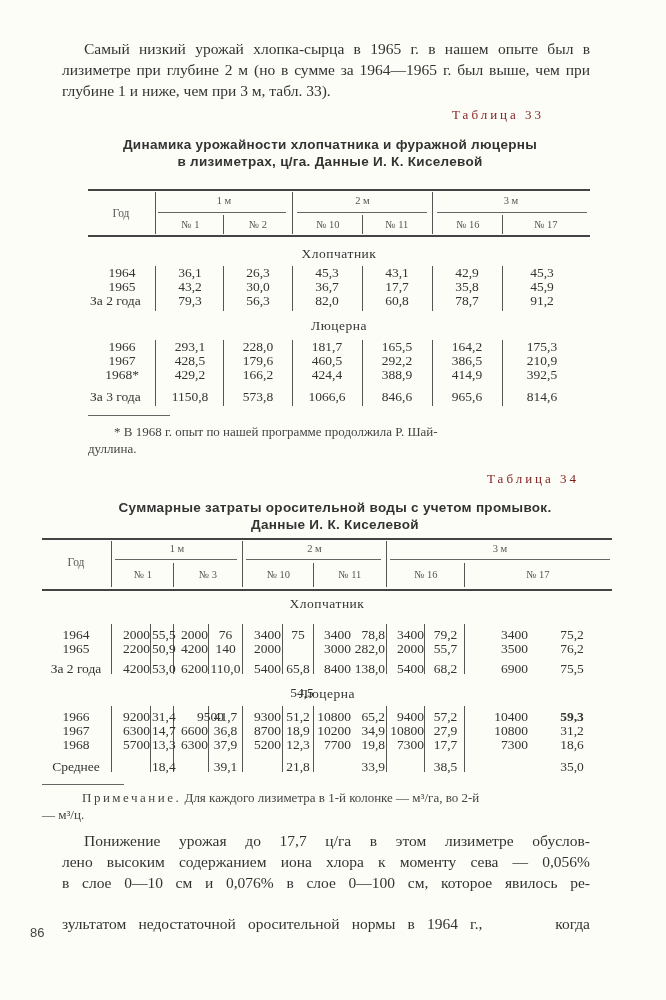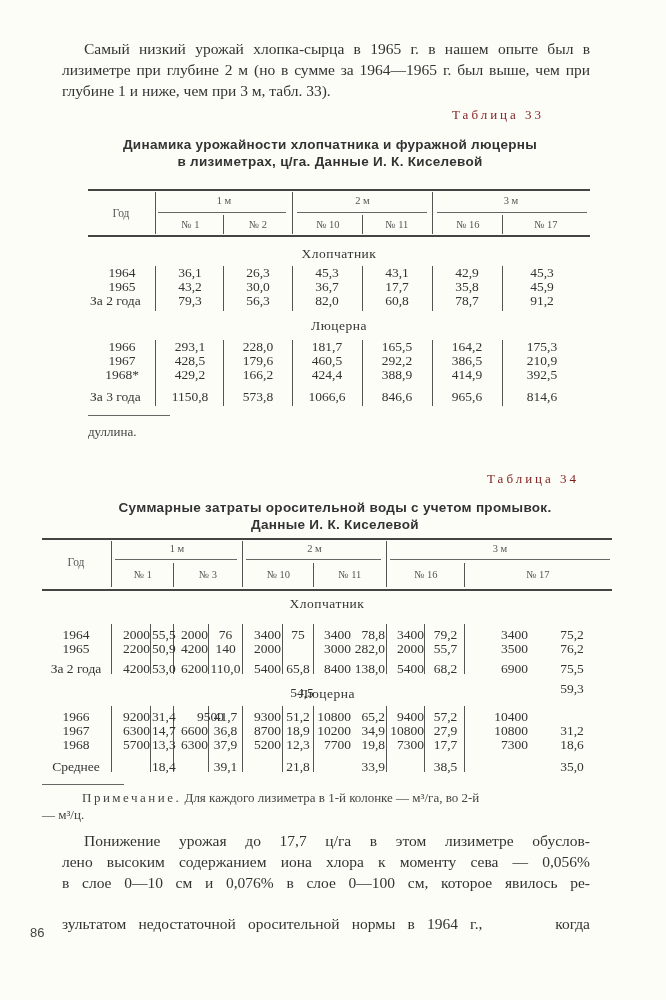--- a/index.html
+++ b/index.html
@@ -139,20 +139,21 @@
   <div class="cell" style="left:90px;top:390px;width:64px;">За 3 года</div>
   <div class="cell c" style="left:160px;top:390px;width:60px;">1150,8</div>
   <div class="cell c" style="left:228px;top:390px;width:60px;">573,8</div>
   <div class="cell c" style="left:297px;top:390px;width:60px;">1066,6</div>
   <div class="cell c" style="left:367px;top:390px;width:60px;">846,6</div>
   <div class="cell c" style="left:437px;top:390px;width:60px;">965,6</div>
   <div class="cell c" style="left:507px;top:390px;width:70px;">814,6</div>
 
   <div class="hthin" style="left:88px;top:415px;width:82px;"></div>
   <div class="foot" style="left:88px;top:423px;width:480px;">
+    <div style="text-indent:26px;">* В 1968 г. опыт по нашей программе продолжила Р. Шай-</div>
     <div>дуллина.</div>
   </div>
 </div>
 
 <div class="tcap" style="left:487px;top:471px;">Таблица 34</div>
 <div class="ttitle" style="top:499px;left:80px;width:510px;">
   <div>Суммарные затраты оросительной воды с учетом промывок.</div>
   <div>Данные И. К. Киселевой</div>
 </div>
 
@@ -255,21 +256,21 @@
       <div class="cell c" style="left: 152px; top: 710px; width: 20px;">31,4</div>
       <div class="cell r" style="left: 175px; top: 710px; width: 33px; padding-left: 16px;">9500</div>
       <div class="cell c" style="left: 210px; top: 710px; width: 31px;">41,7</div>
       <div class="cell r" style="left: 244px; top: 710px; width: 37px;">9300</div>
       <div class="cell c" style="left: 284px; top: 710px; width: 28px;">51,2</div>
       <div class="cell r" style="left: 315px; top: 710px; width: 36px;">10800</div>
       <div class="cell r" style="left: 347px; top: 710px; width: 38px;">65,2</div>
       <div class="cell r" style="left: 388px; top: 710px; width: 36px;">9400</div>
       <div class="cell c" style="left: 428px; top: 710px; width: 35px;">57,2</div>
       <div class="cell r" style="left: 466px; top: 710px; width: 62px;">10400</div>
-      <div class="cell c" style="left: 534px; top: 682px; width: 76px;">59,3</div>
+      <div class="cell c" style="left: 534px; top: 710px; width: 76px; font-weight: bold;">59,3</div>
       <div class="cell c" style="left: 42px; top: 724px; width: 68px;">1967</div>
       <div class="cell r" style="left: 113px; top: 724px; width: 37px;">6300</div>
       <div class="cell c" style="left: 152px; top: 724px; width: 20px;">14,7</div>
       <div class="cell r" style="left: 175px; top: 724px; width: 33px;">6600</div>
       <div class="cell c" style="left: 210px; top: 724px; width: 31px;">36,8</div>
       <div class="cell r" style="left: 244px; top: 724px; width: 37px;">8700</div>
       <div class="cell c" style="left: 284px; top: 724px; width: 28px;">18,9</div>
       <div class="cell r" style="left: 315px; top: 724px; width: 36px;">10200</div>
       <div class="cell r" style="left: 347px; top: 724px; width: 38px;">34,9</div>
       <div class="cell r" style="left: 388px; top: 724px; width: 36px;">10800</div>

